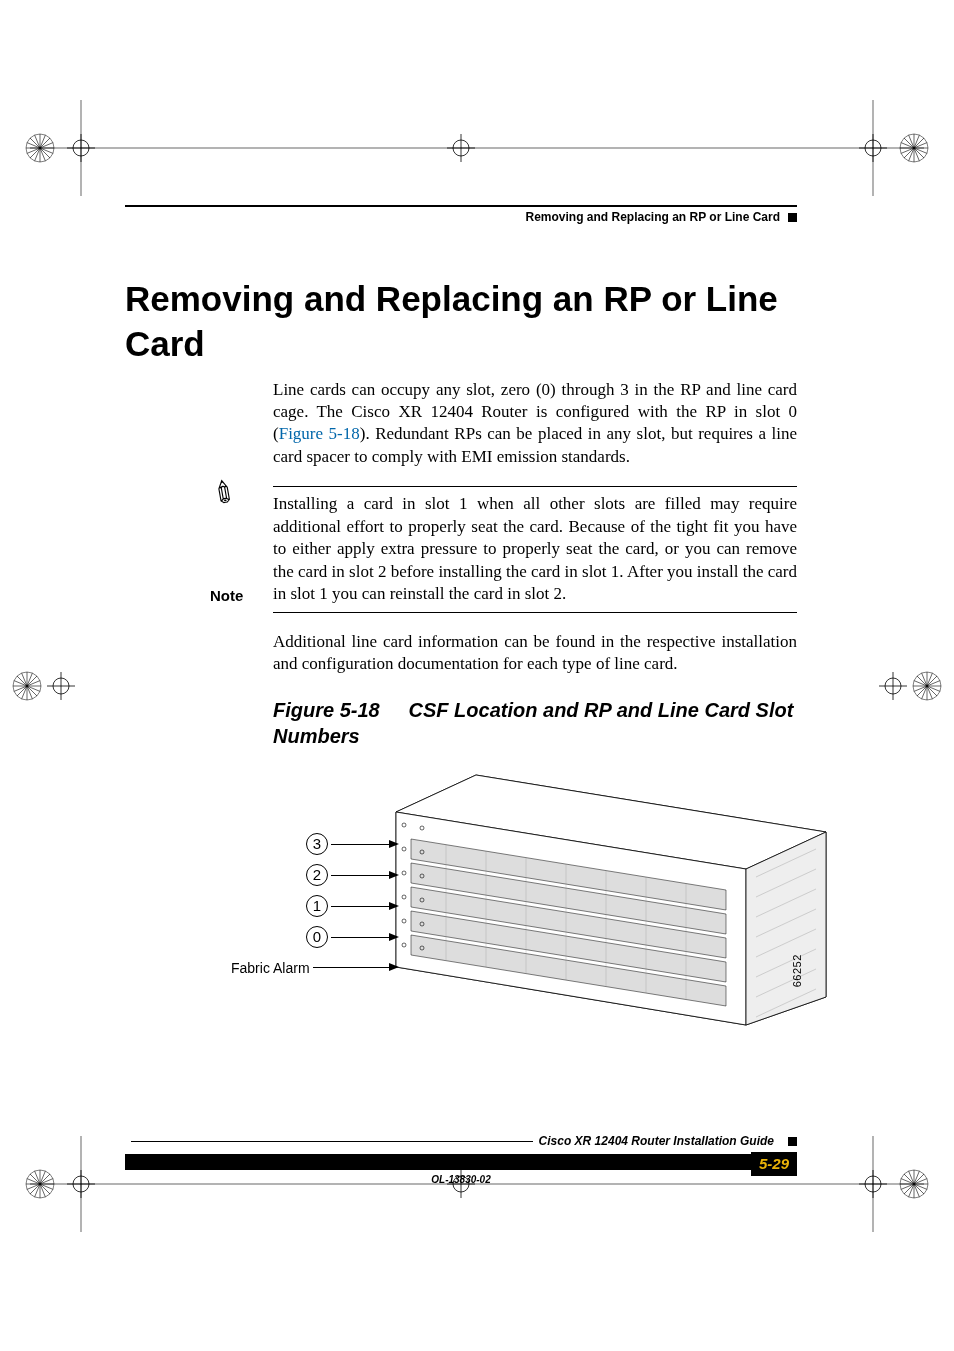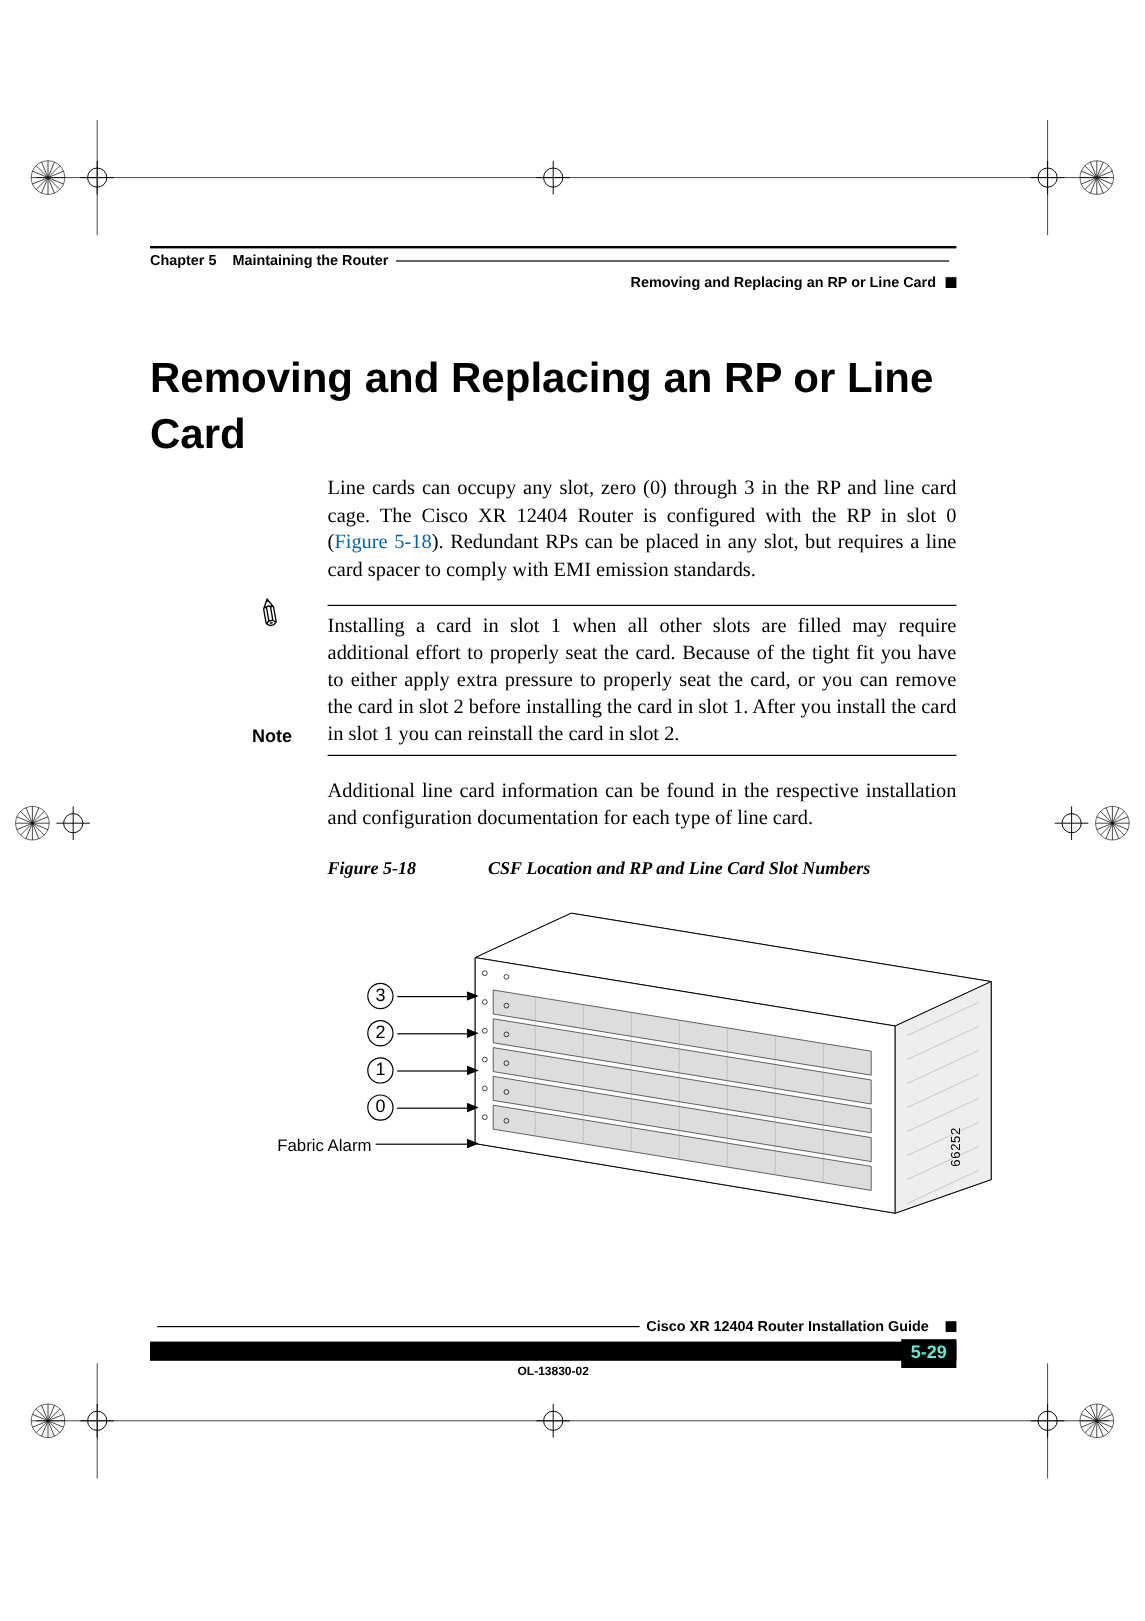--- a/index.html
+++ b/index.html
@@ -118,39 +118,40 @@
   .note-block .pencil {
     position: absolute;
     top: -14px;
     left: 0px;
     font-size: 29px;
     transform: scaleX(-1) rotate(235deg);
     font-weight: normal;
   }
 
   .figure-caption {
-    font-family: Liberation Serif, serif;
+    font-family: Liberation Sans, sans-serif;
     font-style: italic;
     font-weight: bold;
-    font-size: 15px;
+    font-size: 20px;
     margin: 22px 0 18px 0;
   }
   .figure-caption .fignum { display: inline-block; width: 130px; }
 
   .figure-area {
     margin-left: 23px;
     position: relative;
     height: 260px;
   }
 
   .footer {
     position: absolute;
     left: 125px;
-    top: 1098px;
+    top: 1134px;
     width: 672px;
+    font-style: italic;
   }
   .footer .guide-line {
     display: flex;
     align-items: center;
     margin-bottom: 4px;
   }
   .footer .guide-line .frule {
     flex: 1;
     border-top: 0.7px solid #000;
     margin: 0 6px;
@@ -184,21 +185,21 @@
     justify-content: center;
     font-family: Arial, Helvetica, sans-serif;
     font-size: 10px;
     font-weight: bold;
   }
   .footer .pagenum-box {
     position: absolute;
     right: 0;
     top: -2px;
     background: #000;
-    color: #5eead4;
+    color: #eab308;
     font-family: Arial, Helvetica, sans-serif;
     font-weight: bold;
     font-size: 15px;
     padding: 2px 8px 3px 8px;
   }
 
   .callout-label {
     position: absolute;
     font-family: Arial, Helvetica, sans-serif;
     font-size: 14px;
@@ -364,26 +365,20 @@
       <line x1="-13" y1="-5.4" x2="13" y2="5.4"></line>
         <line x1="13" y1="-5.4" x2="-13" y2="5.4"></line>
     </g>
   </g>
 </svg>
 
 <div class="page">
 
   <div class="running-header">
     <div class="hbar"></div>
-    <div class="hrow1">
-      <span>Chapter 5</span>
-      <span>&nbsp;&nbsp;&nbsp;&nbsp;</span>
-      <span>Maintaining the Router</span>
-      <span class="rule"></span>
-    </div>
     <div class="hrow2">
       <span>Removing and Replacing an RP or Line Card</span>
       <span class="sq"></span>
     </div>
   </div>
 
   <h1 class="section-title">Removing and Replacing an RP or Line Card</h1>
 
   <div class="body-text">
     <p>

